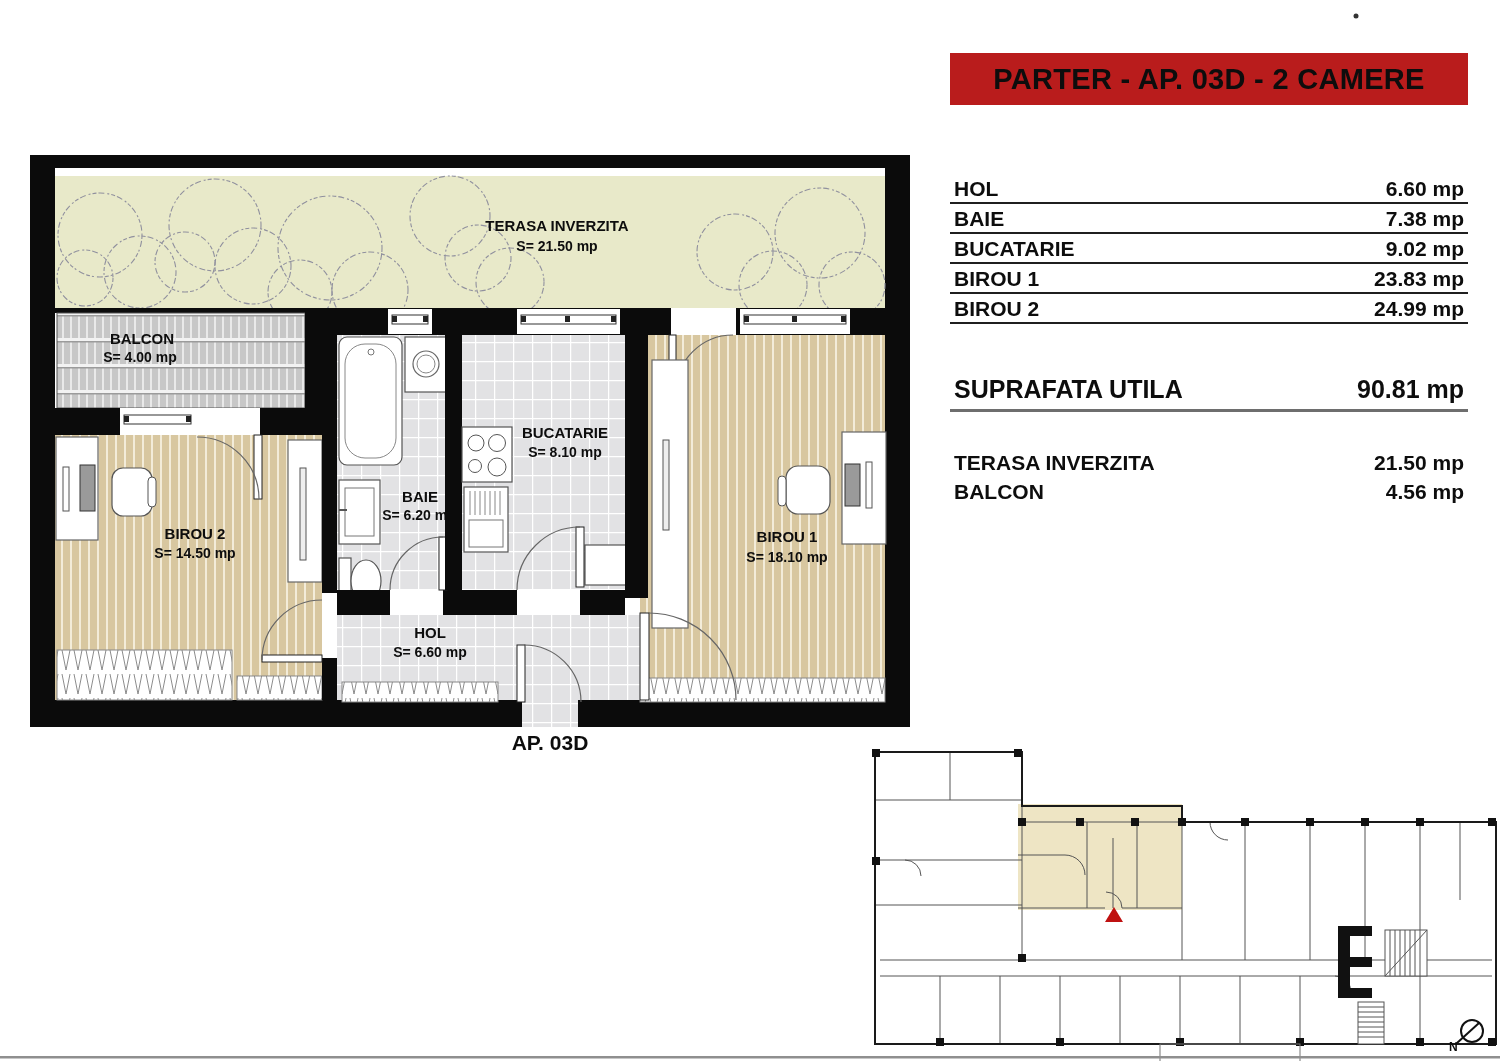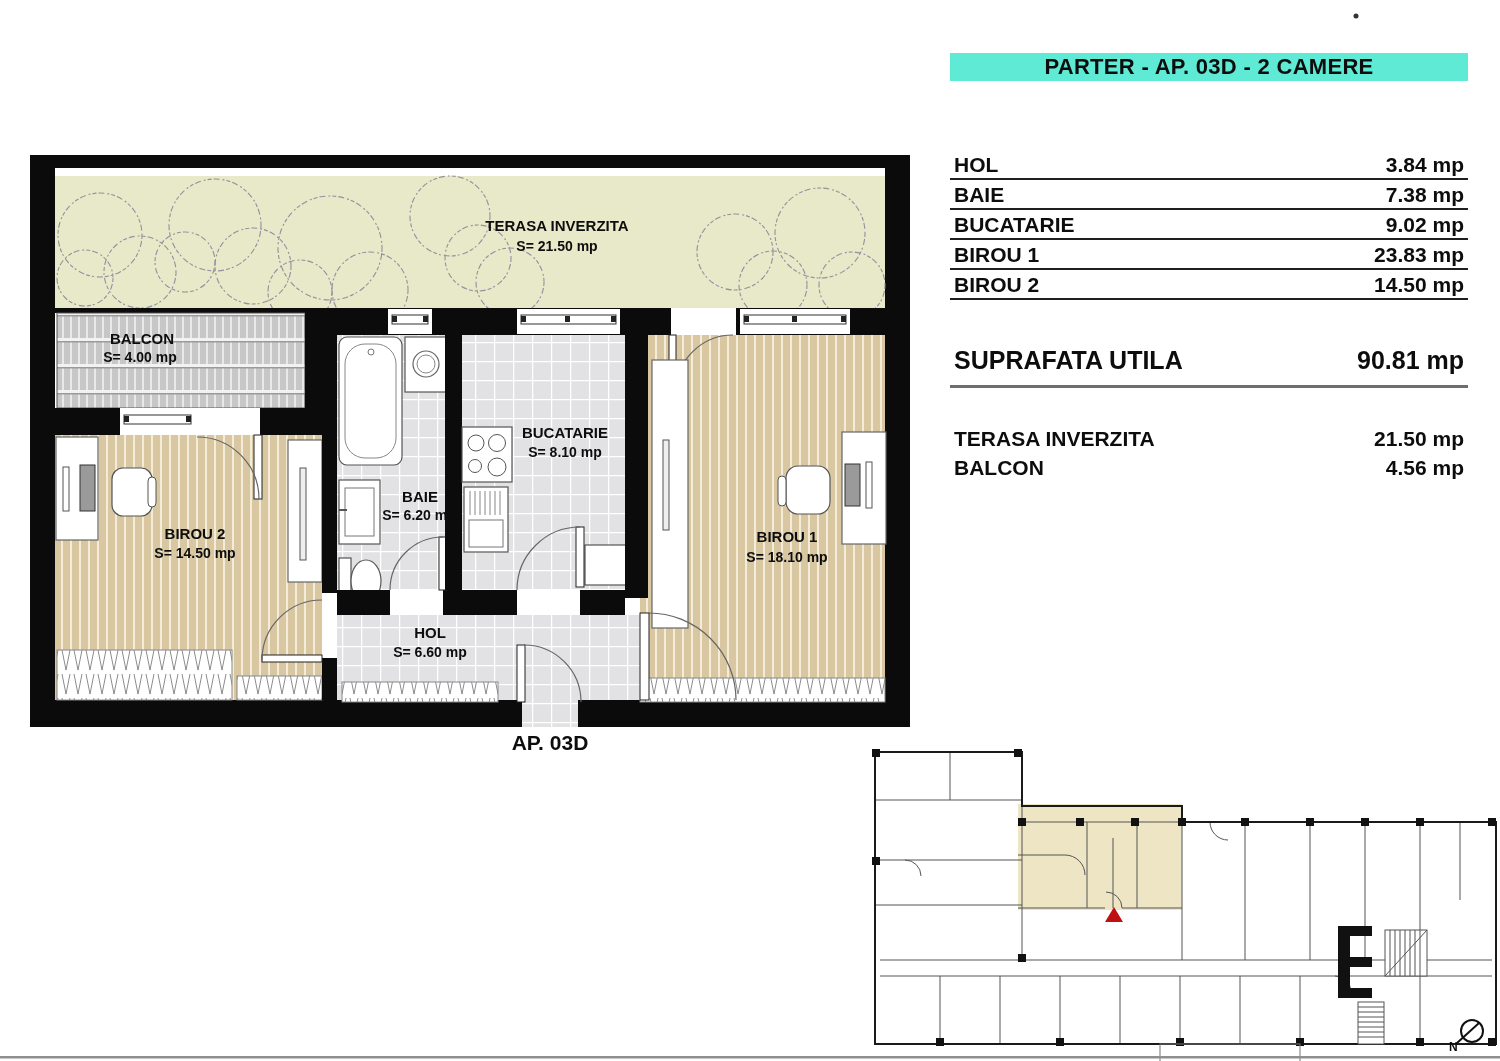--- a/index.html
+++ b/index.html
@@ -4,31 +4,31 @@
 <style>
   html,body{margin:0;padding:0;}
   body{
     width:1500px;height:1061px;position:relative;background:#ffffff;
     font-family:"Liberation Sans",sans-serif;overflow:hidden;
   }
   #bg{position:absolute;left:0;top:0;}
   svg text{font-family:"Liberation Sans",sans-serif;font-weight:bold;fill:#0d0d0d;}
   .panel{position:absolute;left:950px;top:53px;width:518px;color:#0d0d0d;}
   .banner{
-    height:28px;background:#5eead4;display:flex;align-items:center;justify-content:center;
-    font-size:22px;font-weight:bold;letter-spacing:.3px;
+    height:52px;background:#b91c1c;display:flex;align-items:center;justify-content:center;
+    font-size:29px;font-weight:bold;letter-spacing:.3px;
   }
   .rows{margin-top:69px;}
   .row{
     display:flex;justify-content:space-between;align-items:flex-end;
     height:27px;border-bottom:2px solid #1f1f1f;
     font-size:21px;font-weight:bold;padding:0 4px 1px 4px;
   }
   .summary{
-    margin-top:46px;display:flex;justify-content:space-between;align-items:flex-start;
+    margin-top:46px;display:flex;justify-content:space-between;align-items:flex-end;
     height:34px;border-bottom:3px solid #6e6e6e;font-size:25px;font-weight:bold;
     padding:0 4px 5px 4px;
   }
   .extras{margin-top:34px;}
   .extra-row{
     display:flex;justify-content:space-between;align-items:flex-end;
     height:29px;font-size:21px;font-weight:bold;padding:0 4px;
   }
 </style>
 </head>
@@ -359,37 +359,37 @@
   <rect x="0" y="1056" width="1500" height="2.5" fill="#8f8f8f"></rect>
   <circle cx="1356" cy="16" r="2.5" fill="#333"></circle>
 </svg>
 
 <div class="panel">
   <div class="banner">PARTER - AP. 03D - 2 CAMERE</div>
 
   <div class="rows">
     <div class="row">
       <span>HOL</span>
-      <span>3.84 mp</span>
+      <span>6.60 mp</span>
     </div>
     <div class="row">
       <span>BAIE</span>
       <span>7.38 mp</span>
     </div>
     <div class="row">
       <span>BUCATARIE</span>
       <span>9.02 mp</span>
     </div>
     <div class="row">
       <span>BIROU 1</span>
       <span>23.83 mp</span>
     </div>
     <div class="row">
       <span>BIROU 2</span>
-      <span>14.50 mp</span>
+      <span>24.99 mp</span>
     </div>
   </div>
 
   <div class="summary">
     <span>SUPRAFATA UTILA</span>
     <span>90.81 mp</span>
   </div>
 
   <div class="extras">
     <div class="extra-row">

